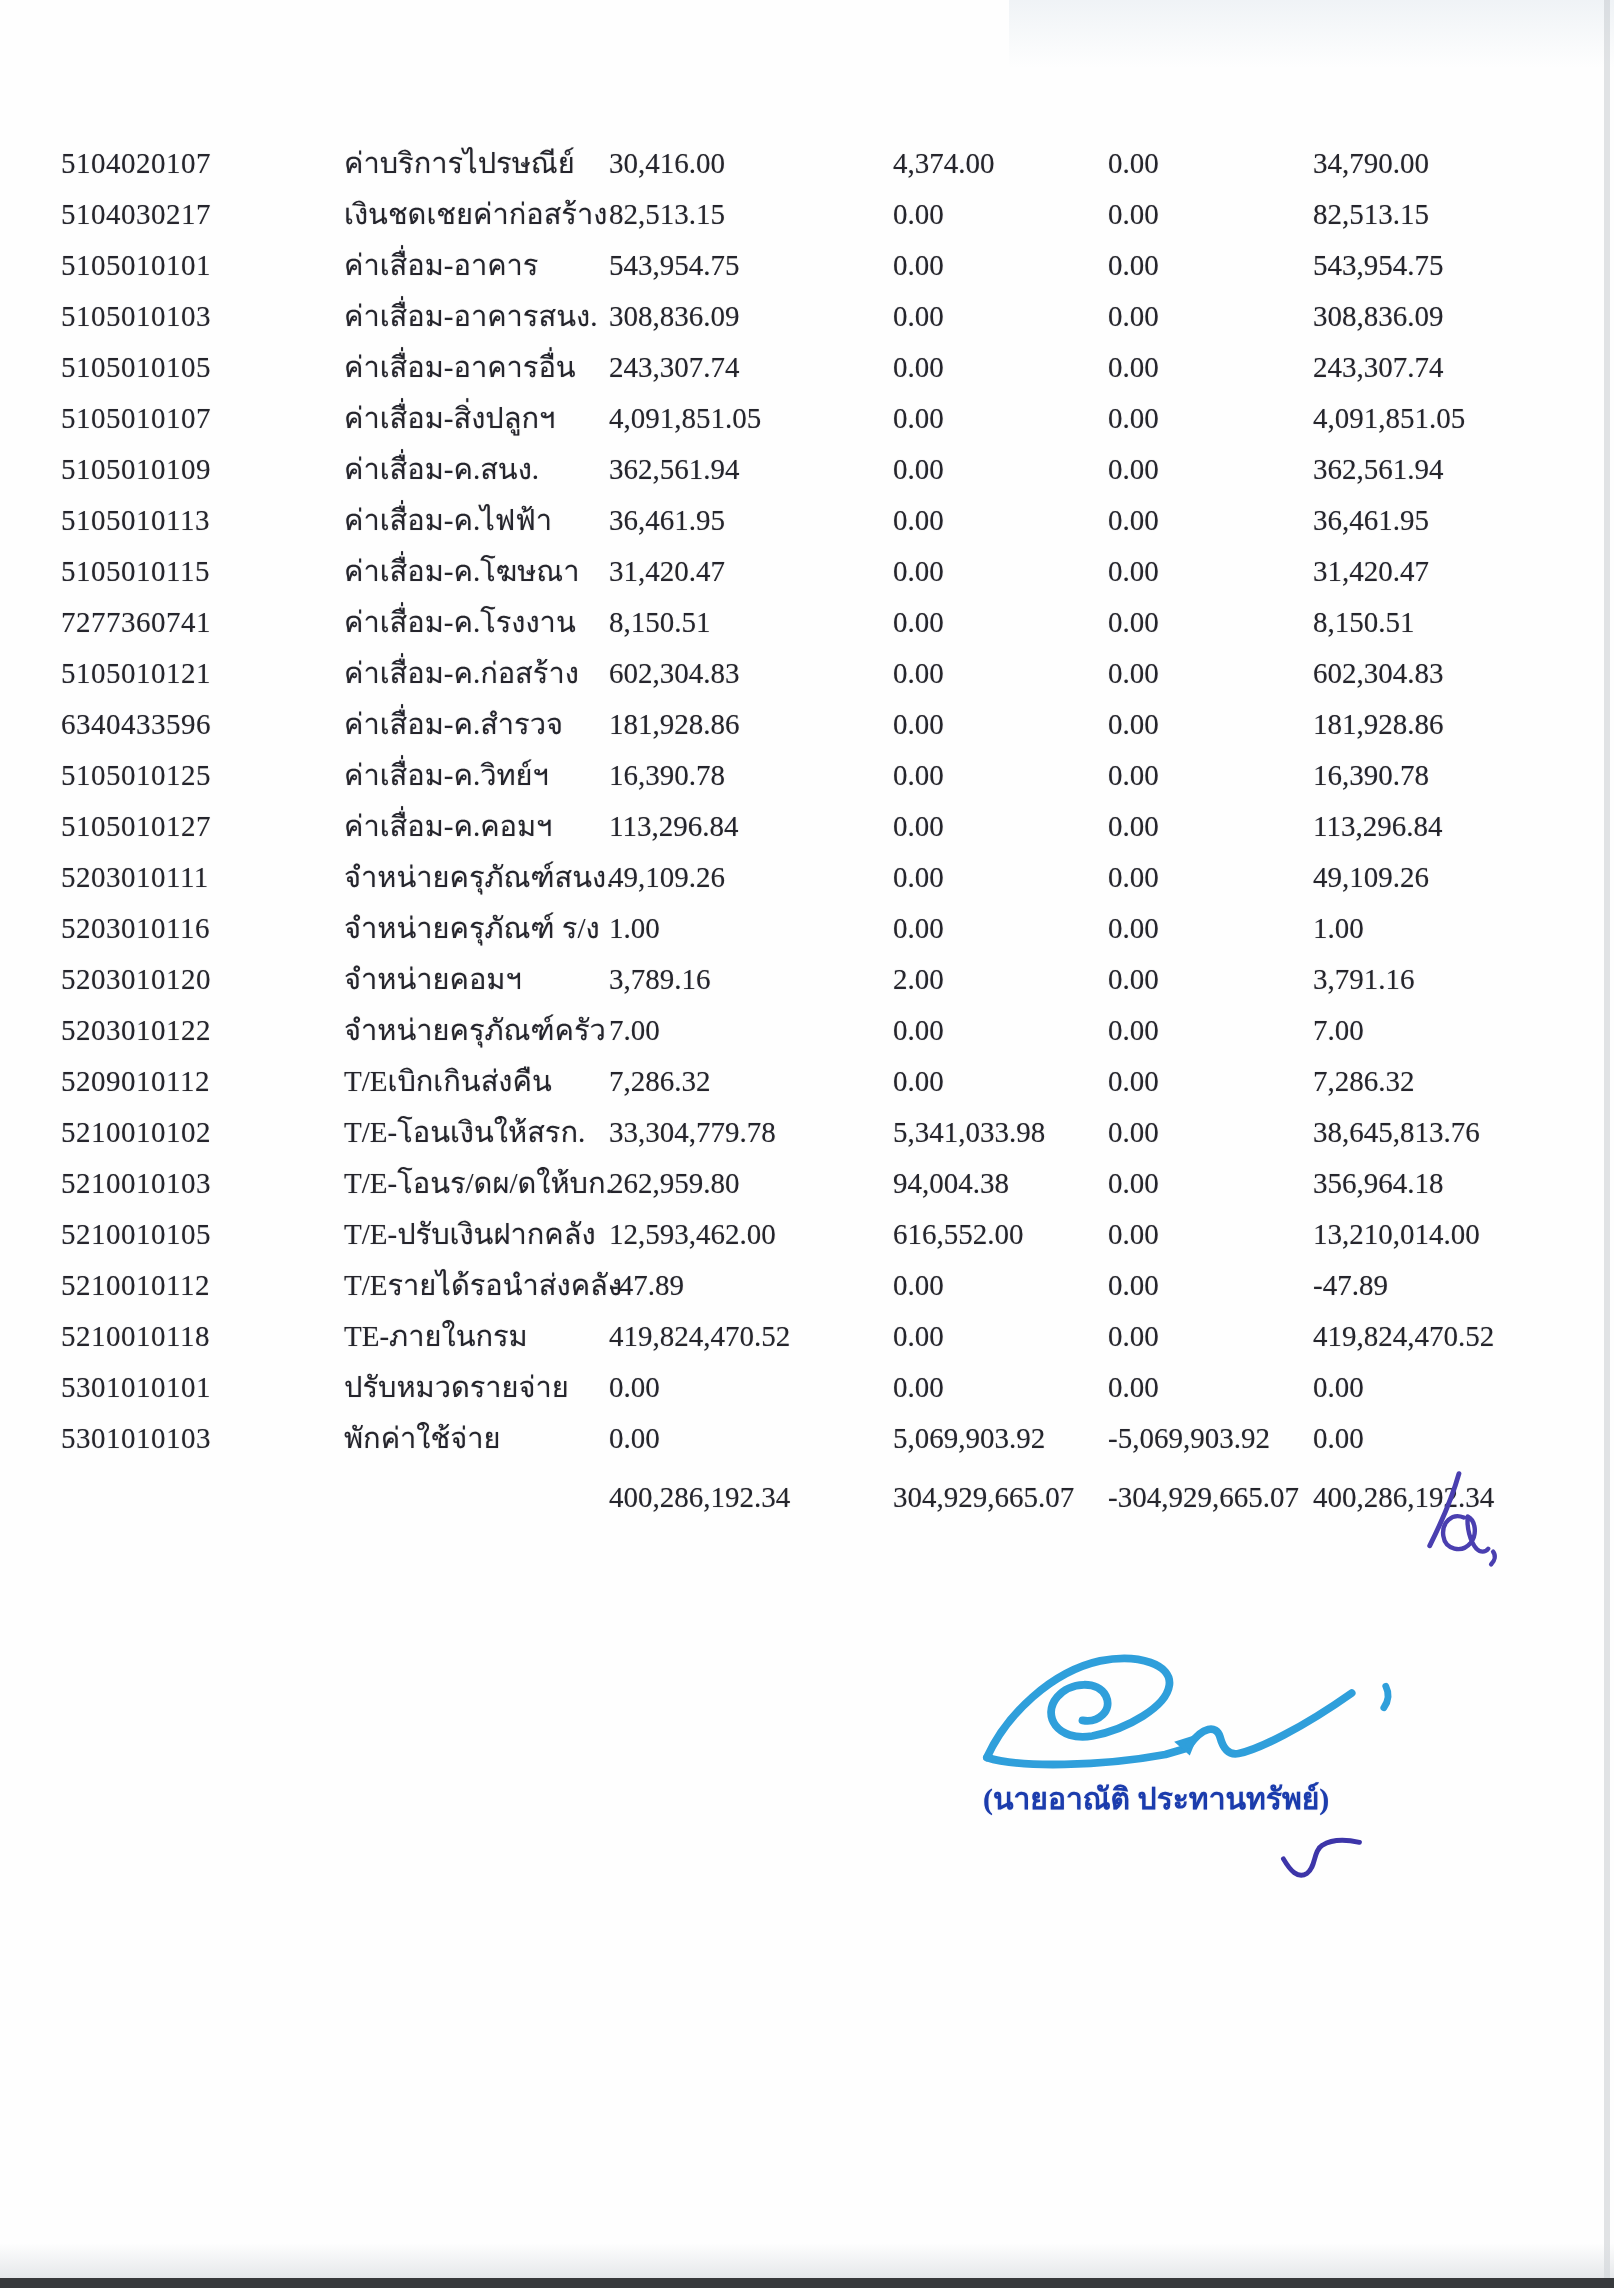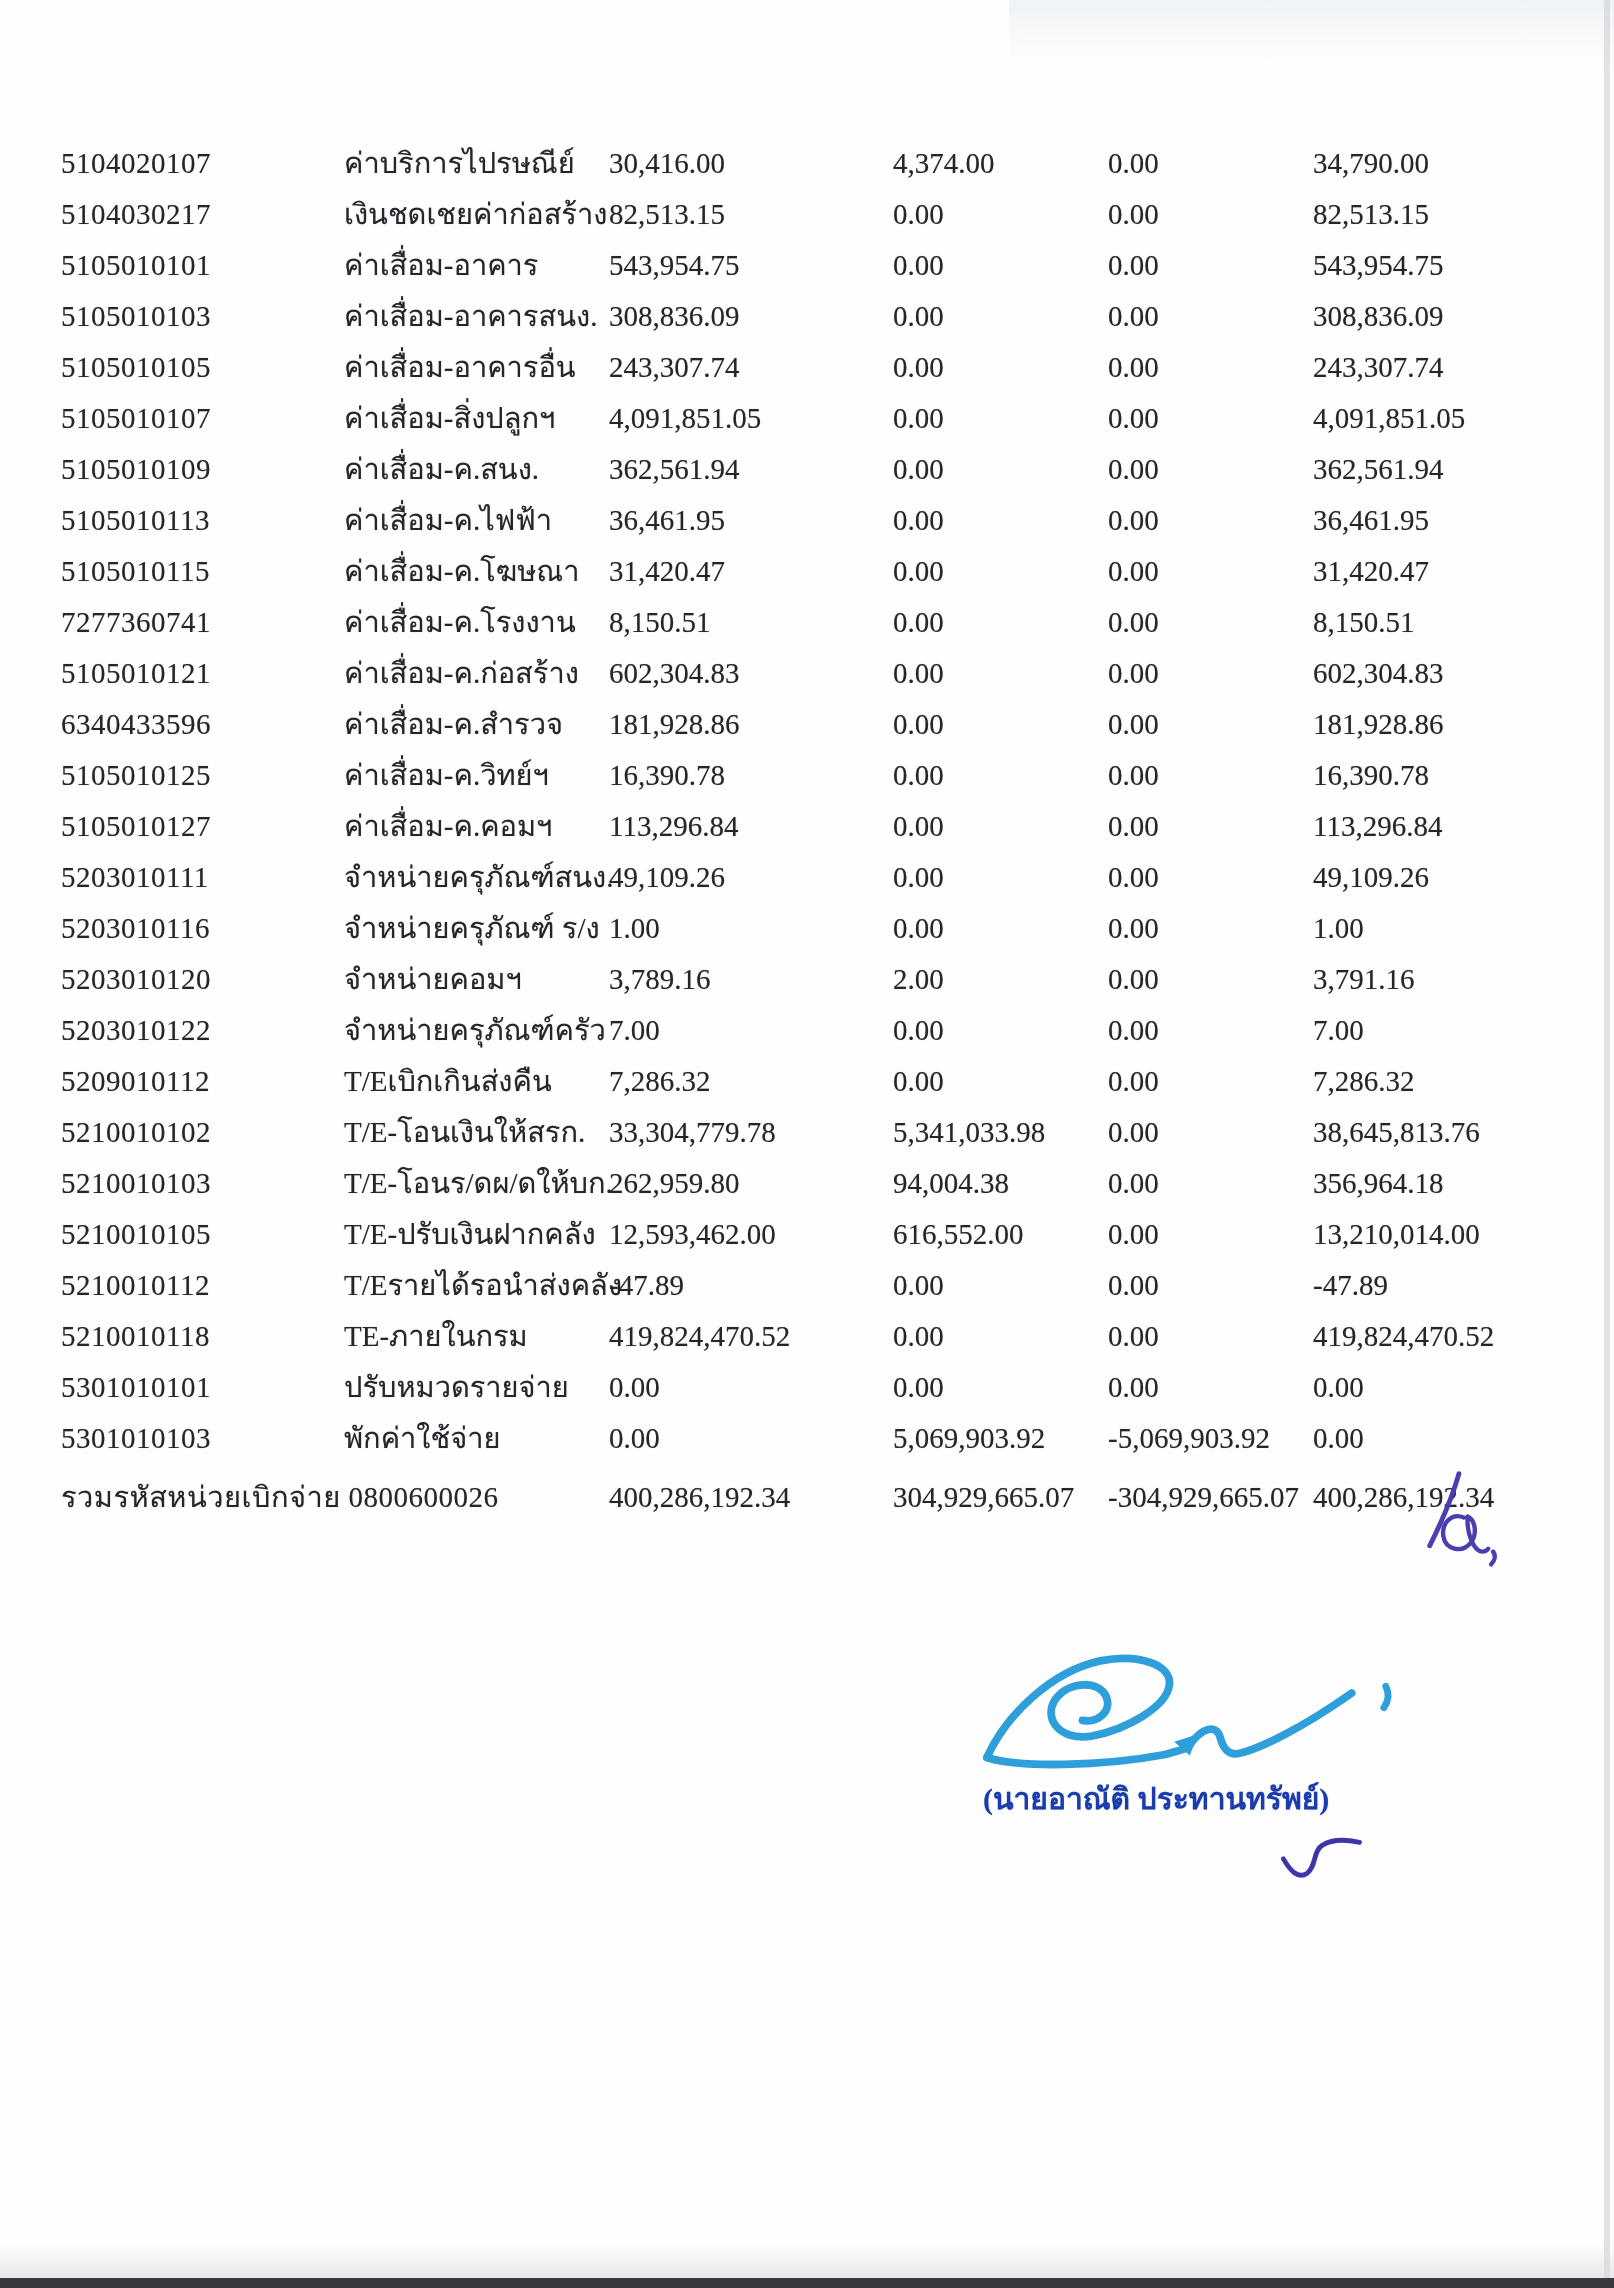--- a/index.html
+++ b/index.html
@@ -273,21 +273,20 @@
     <span class="cell code">5301010103</span>
     <span class="cell name">พักค่าใช้จ่าย</span>
     <span class="cell num c1">0.00</span>
     <span class="cell num c2">5,069,903.92</span>
     <span class="cell num c3">-5,069,903.92</span>
     <span class="cell num c4">0.00</span>
   </div>
     </div>
 
   <div class="row total-row">
-    <span class="cell code">รวมรหัสหน่วยเบิกจ่าย 0800600026</span>
     <span class="cell num c1">400,286,192.34</span>
     <span class="cell num c2">304,929,665.07</span>
     <span class="cell num c3">-304,929,665.07</span>
     <span class="cell num c4">400,286,192.34</span>
   </div>
 
   <svg class="ink" viewBox="0 0 1655 2347">
 
     <g>
       <path class="ann-stroke" stroke-width="5" d="M 1496 1511 C 1489 1536, 1477 1563, 1466 1585"></path>

